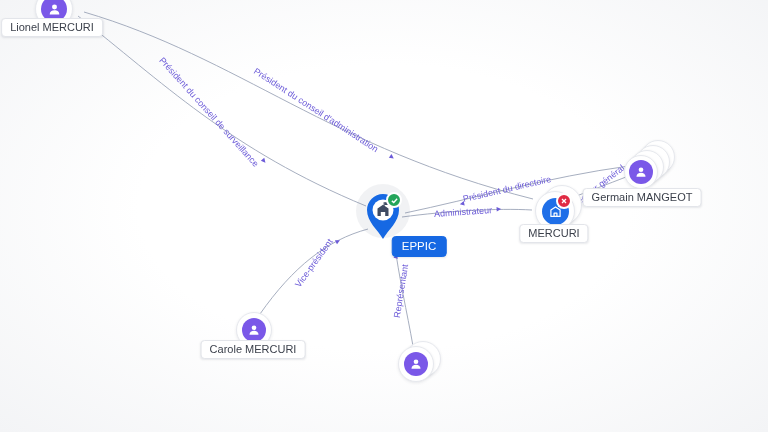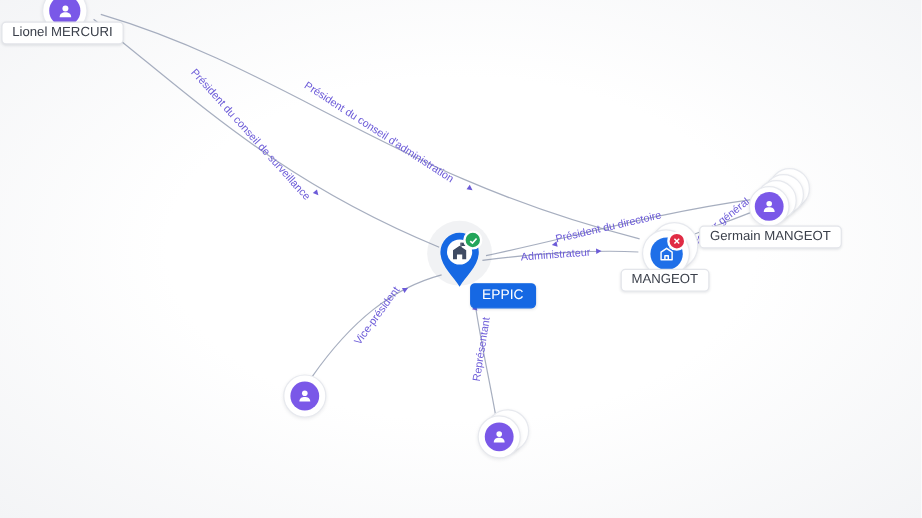--- a/index.html
+++ b/index.html
@@ -103,21 +103,21 @@
         <path d="M15.5 4.8 h3.5 v2.6"></path>
       </svg>
     </div>
   </div>
   <div class="badge badge-red" style="left:556px; top:193px; width:16px; height:16px;">
     <svg width="8" height="8" viewBox="0 0 24 24" stroke="#fff" stroke-width="3.6">
         <line x1="6" y1="6" x2="18" y2="18"></line>
         <line x1="18" y1="6" x2="6" y2="18"></line>
       </svg>
   </div>
-  <div class="chip" style="left:554px; top:224px;">MANGEOT</div>
+  <div class="chip" style="left:554px; top:224px;">MERCURI</div>
 
   <div class="circle-node" style="left:35px; top:-10px; width:38px; height:38px;">
     <div class="inner-person" style="width:26px; height:26px;">
       <svg width="17" height="17" viewBox="0 0 24 24">
           <circle cx="12" cy="8.6" r="3.5" fill="#fff"></circle>
           <path d="M5.2 19c0-4.2 3-5.9 6.8-5.9s6.8 1.7 6.8 5.9z" fill="#fff"></path>
         </svg>
     </div>
   </div>
   <div class="chip" style="left:52px; top:18px;">Lionel MERCURI</div>
@@ -136,20 +136,21 @@
   <div class="chip" style="left:642px; top:188px;">Germain MANGEOT</div>
 
   <div class="circle-node" style="left:236px; top:312px; width:36px; height:36px;">
     <div class="inner-person" style="width:24px; height:24px;">
       <svg width="16" height="16" viewBox="0 0 24 24">
           <circle cx="12" cy="8.6" r="3.5" fill="#fff"></circle>
           <path d="M5.2 19c0-4.2 3-5.9 6.8-5.9s6.8 1.7 6.8 5.9z" fill="#fff"></path>
         </svg>
     </div>
   </div>
+  <div class="chip" style="left:253px; top:340px;">Carole MERCURI</div>
 
   <div class="circle-node" style="left:405px; top:341px; width:36px; height:36px;"></div>
   <div class="circle-node" style="left:398px; top:346px; width:36px; height:36px;">
     <div class="inner-person" style="width:24px; height:24px;">
       <svg width="16" height="16" viewBox="0 0 24 24">
           <circle cx="12" cy="8.6" r="3.5" fill="#fff"></circle>
           <path d="M5.2 19c0-4.2 3-5.9 6.8-5.9s6.8 1.7 6.8 5.9z" fill="#fff"></path>
         </svg>
     </div>
   </div>

